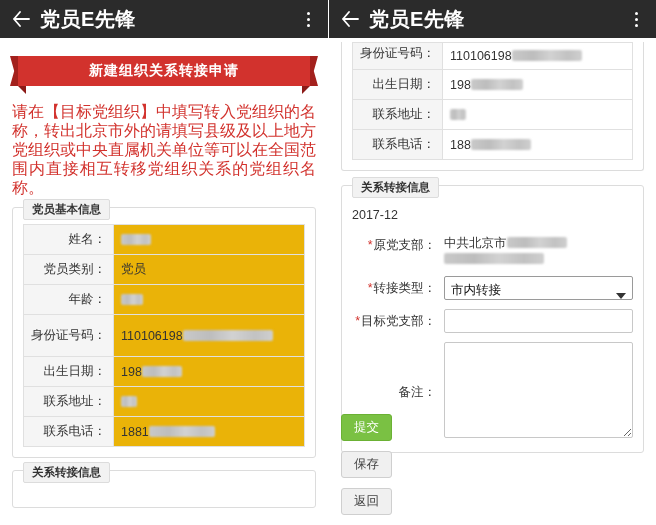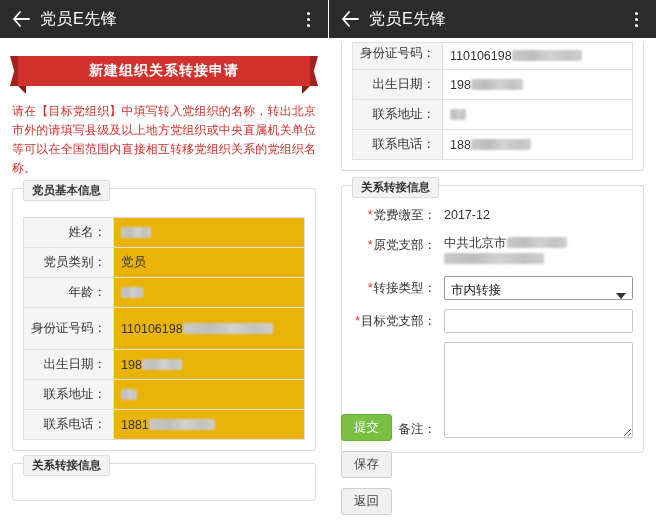--- a/index.html
+++ b/index.html
@@ -33,22 +33,22 @@
     align-items: center;
     padding: 0 10px;
   }
   .appbar .back {
     width: 22px; height: 22px;
     display: flex; align-items: center; justify-content: center;
     margin-right: 8px;
     cursor: pointer;
   }
   .appbar .title {
-    font-size: 16px;
-    font-weight: normal;
+    font-size: 20px;
+    font-weight: bold;
     letter-spacing: .5px;
     flex: 1;
   }
   .appbar .dots {
     width: 20px; height: 22px;
     display: flex; flex-direction: column; align-items: center; justify-content: center;
     cursor: pointer;
   }
   .appbar .dots i {
     display: block;
@@ -89,32 +89,32 @@
     position: absolute;
     top: 36px;
     width: 8px; height: 8px;
     background: #8c1a17;
   }
   .ribbon-fold.l { left: 8px; clip-path: polygon(0 0, 100% 0, 100% 100%); }
   .ribbon-fold.r { right: 8px; clip-path: polygon(0 0, 100% 0, 0 100%); }
 
   .notice {
     color: #d2322d;
-    font-size: 12px;
+    font-size: 16px;
     line-height: 19px;
     margin: 2px 2px 10px 2px;
     text-align: justify;
   }
 
   .section {
     position: relative;
     border: 1px solid #dcdcdc;
     border-radius: 3px;
     margin: 0 2px 12px 2px;
-    padding: 28px 10px 10px 10px;
+    padding: 16px 10px 10px 10px;
     background: #fff;
   }
   .section-title {
     position: absolute;
     top: -9px; left: 10px;
     background: #f2f2f2;
     border: 1px solid #dcdcdc;
     border-radius: 2px;
     font-size: 11.5px;
     color: #333;
@@ -258,21 +258,21 @@
     border-top: 6px solid #333;
   }
   .two-line {
     flex: 1;
     line-height: 16px;
     font-size: 12.5px;
     color: #333;
   }
   .remark-row {
     display: flex;
-    align-items: flex-end;
+    align-items: flex-start;
     margin-bottom: 6px;
   }
   .remark-row .lbl {
     width: 92px;
     text-align: right;
     padding-right: 8px;
     font-size: 12.5px;
     color: #333;
     padding-top: 42px;
   }
@@ -429,21 +429,20 @@
             <td class="v partial"><span class="txt">188</span><span class="blur w60"></span></td>
           </tr>
         </tbody>
           </table>
       </div>
 
       <div class="section" style="padding:18px 10px 8px 10px;">
         <div class="section-title">关系转接信息</div>
 
         <div class="rowline">
-          <div class="lbl"><span class="req">*</span><span>党费缴至：</span></div>
           <div class="val plain">2017-12</div>
         </div>
 
         <div class="rowline" style="align-items:flex-start;">
           <div class="lbl" style="padding-top:2px;"><span class="req">*</span><span>原党支部：</span></div>
           <div class="two-line">
             <span class="partial"><span class="txt">中共北京市</span><span class="blur w60"></span></span><br>
             <span class="blur w100"></span>
           </div>
         </div>

